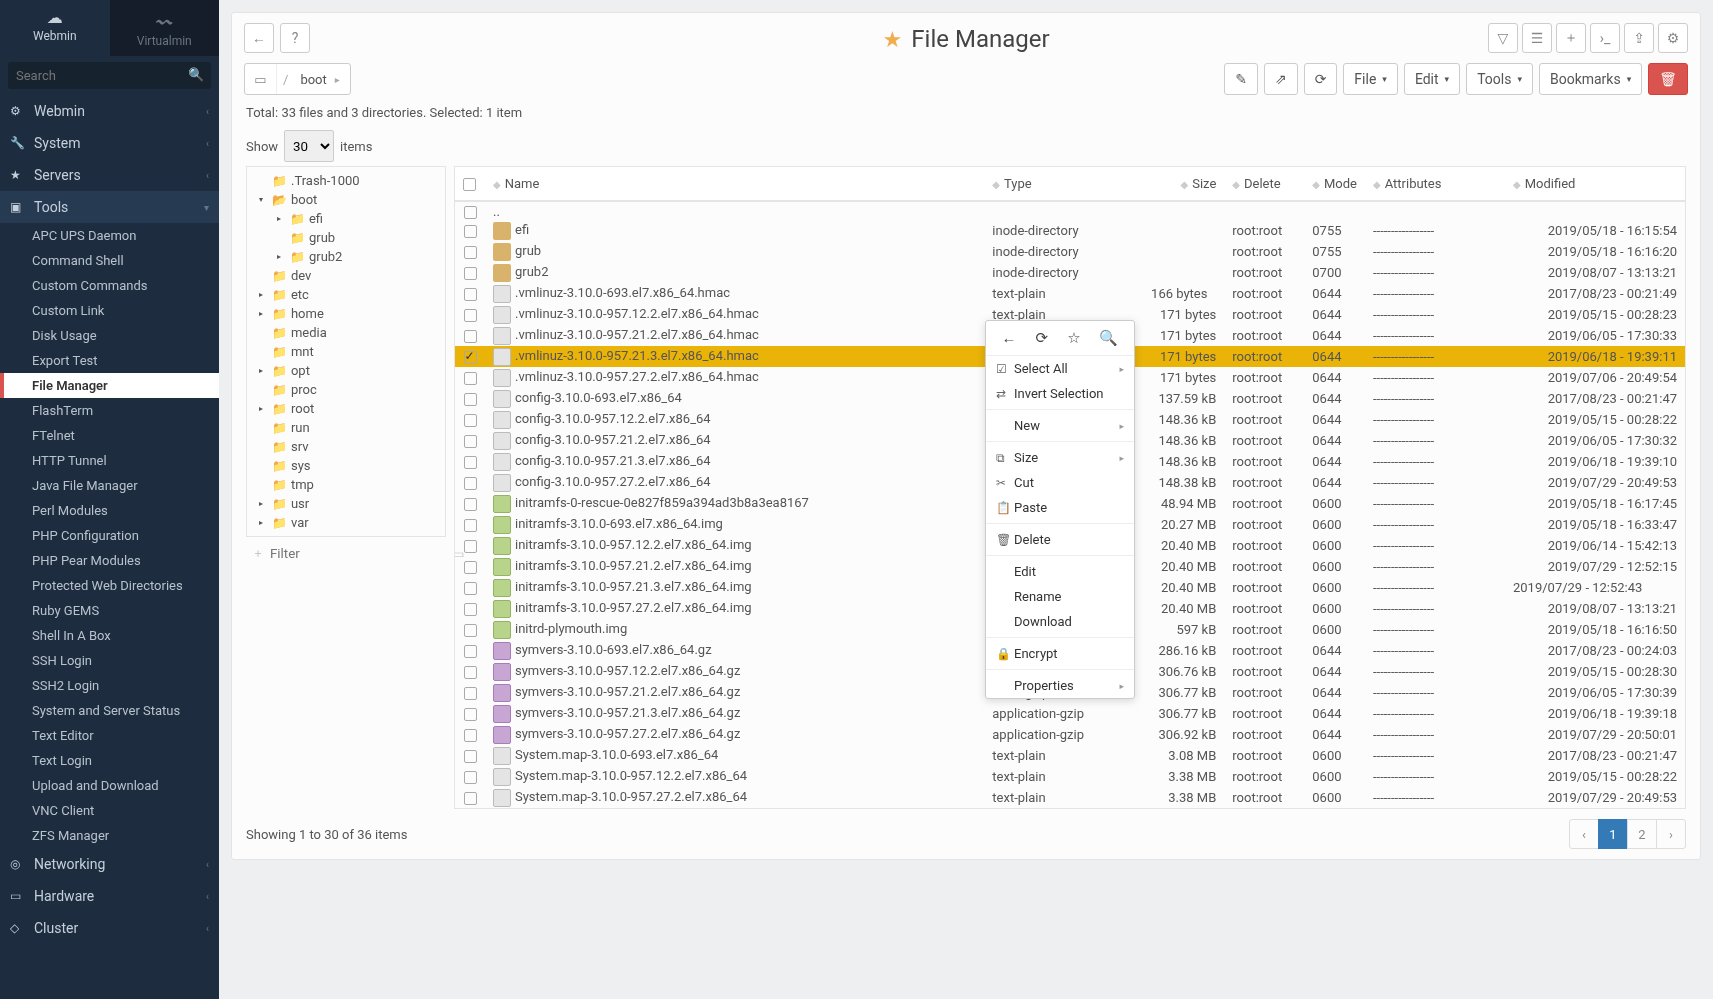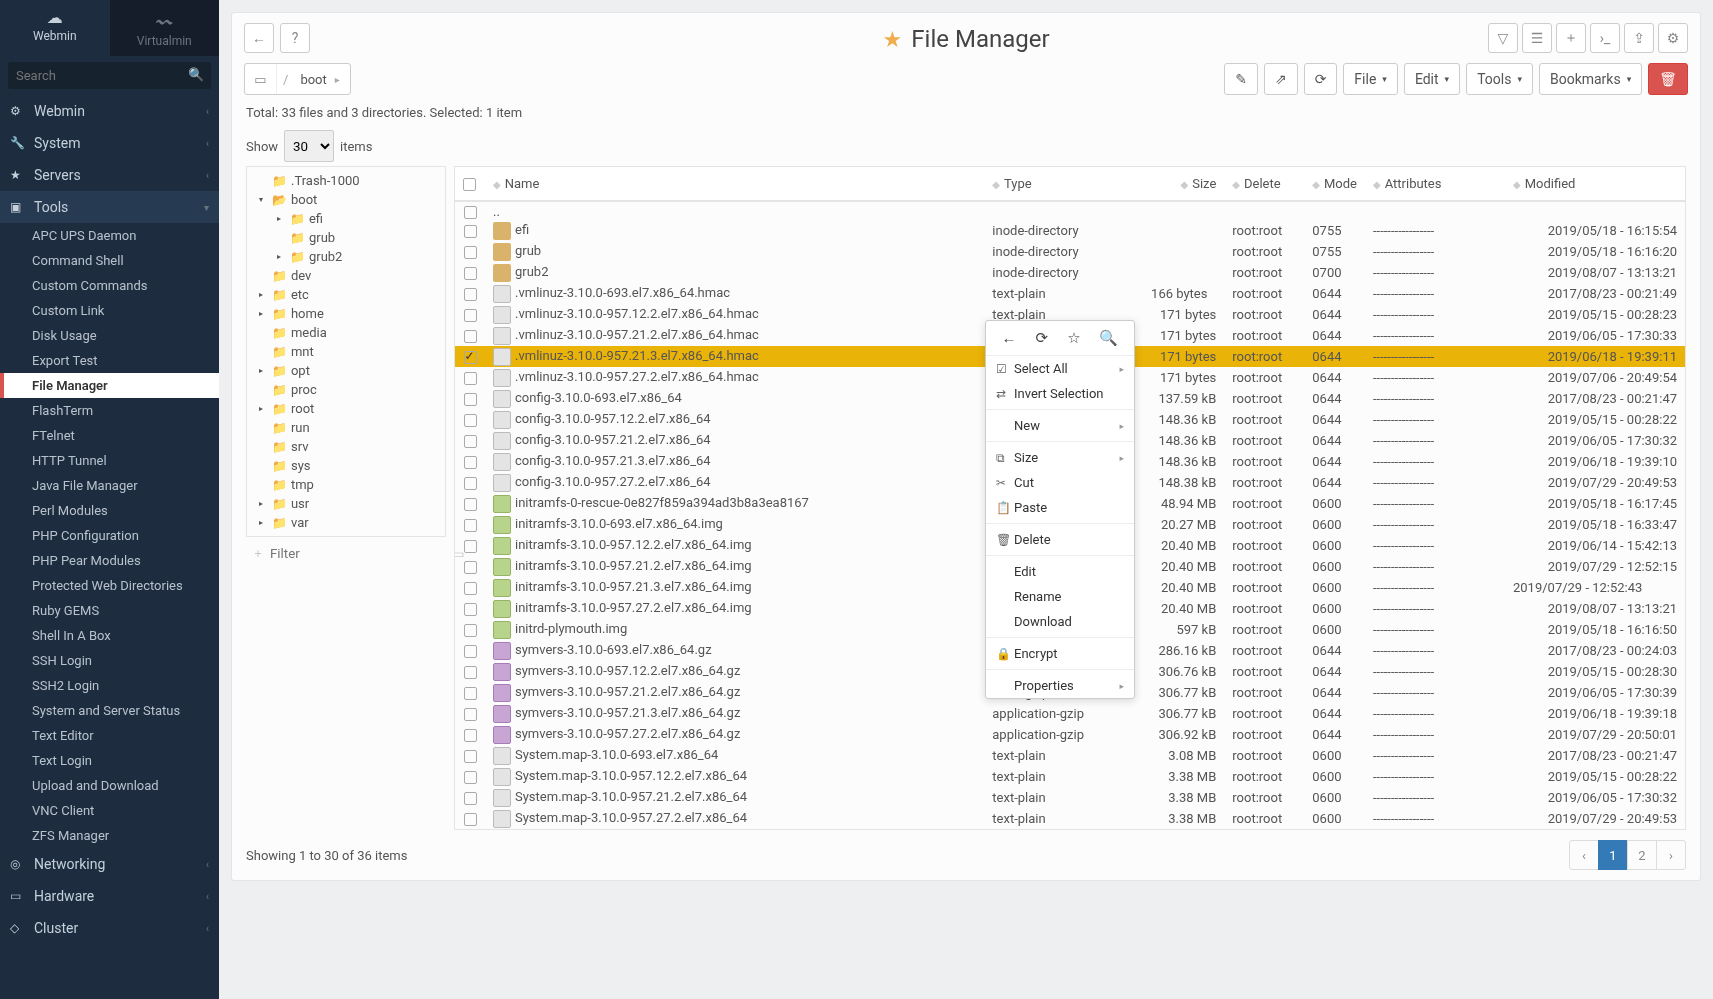--- a/index.html
+++ b/index.html
@@ -617,30 +617,20 @@
     <td class="name-cell"><span class="f-icon ic-text"></span><span>System.map-3.10.0-957.12.2.el7.x86_64</span></td>
     <td>text-plain</td>
     <td style="text-align:right">3.38 MB</td>
     <td>root:root</td>
     <td>0600</td>
     <td>-----------------</td>
     <td style="text-align:right">2019/05/15 - 00:28:22</td>
                 </tr>
                 <tr class="row">
     <td class="chkcol"><span class="chk "></span></td>
-    <td class="name-cell"><span class="f-icon ic-text"></span><span>System.map-3.10.0-957.21.2.el7.x86_64</span></td>
-    <td>text-plain</td>
-    <td style="text-align:right">3.38 MB</td>
-    <td>root:root</td>
-    <td>0600</td>
-    <td>-----------------</td>
-    <td style="text-align:right">2019/06/05 - 17:30:32</td>
-                </tr>
-                <tr class="row">
-    <td class="chkcol"><span class="chk "></span></td>
     <td class="name-cell"><span class="f-icon ic-text"></span><span>System.map-3.10.0-957.27.2.el7.x86_64</span></td>
     <td>text-plain</td>
     <td style="text-align:right">3.38 MB</td>
     <td>root:root</td>
     <td>0600</td>
     <td>-----------------</td>
     <td style="text-align:right">2019/07/29 - 20:49:53</td>
                 </tr>
               </tbody>
           </table>

